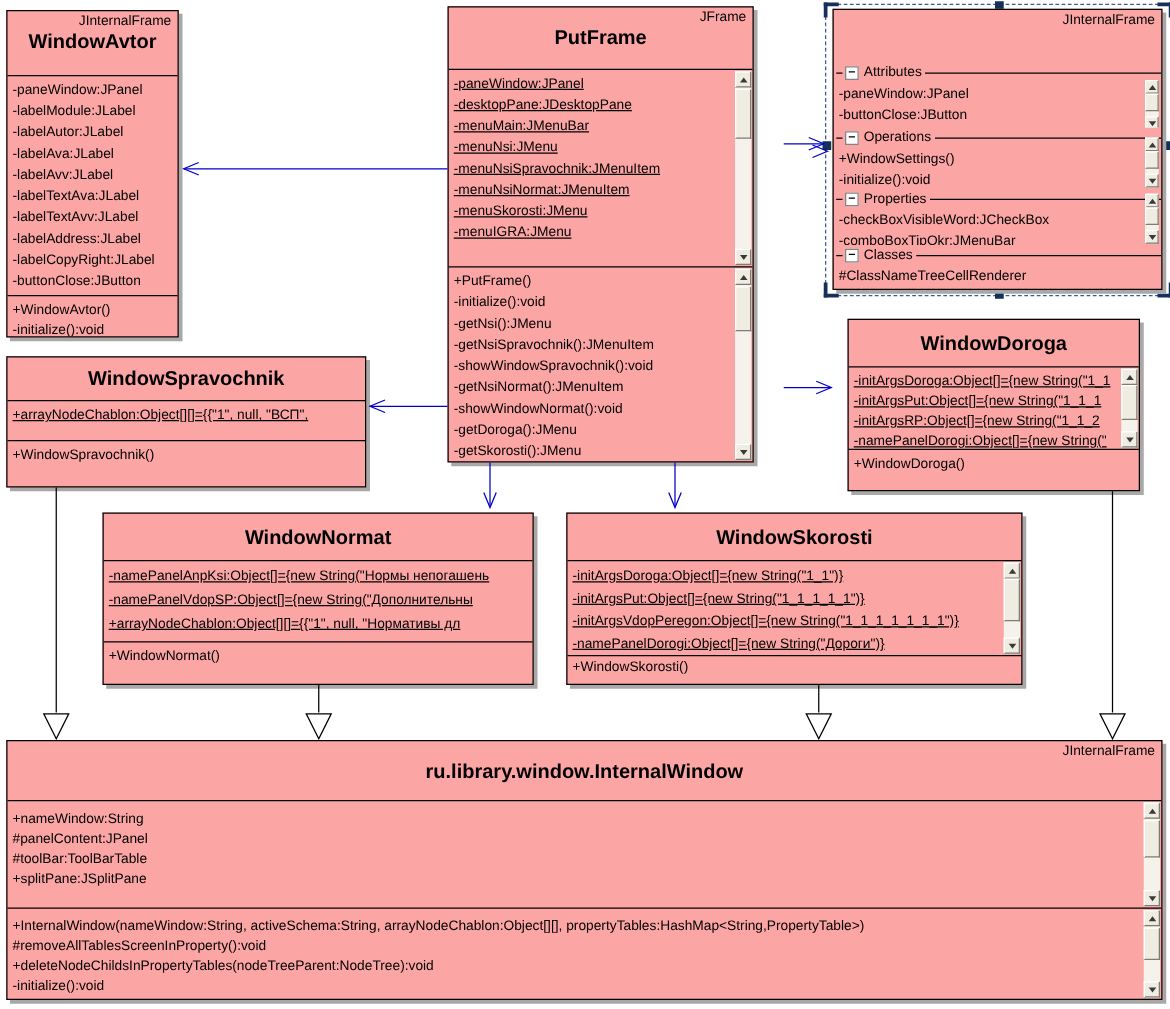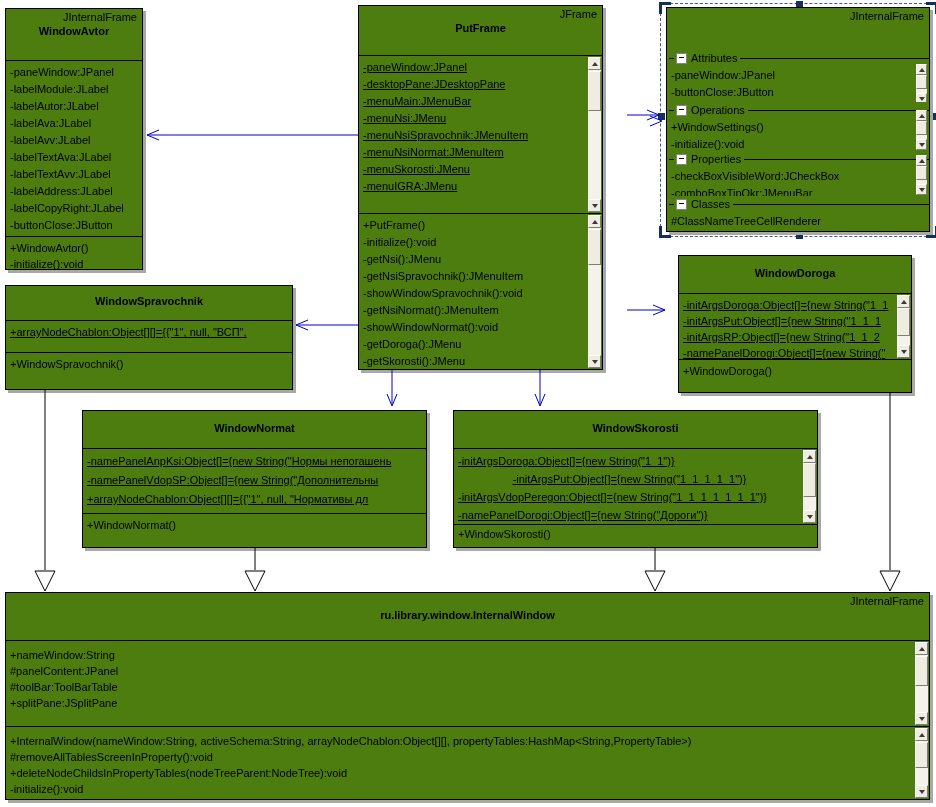--- a/index.html
+++ b/index.html
@@ -1,22 +1,22 @@
 <!DOCTYPE html>
 <html><head>
 <meta charset="utf-8">
 <style>
   html,body{margin:0;padding:0;background:#fff;}
   body{width:936px;height:807px;position:relative;font-family:"Liberation Sans",sans-serif;font-size:11px;color:#000;overflow:hidden;}
   .canvas{position:absolute;left:0;top:0;width:936px;height:807px;}
-  .box{position:absolute;background:#4d7c0f;border:1px solid #000;box-shadow:3px 3px 0 #a8a8a8;box-sizing:border-box;display:flex;flex-direction:column;}
+  .box{position:absolute;background:#fca5a5;border:1px solid #000;box-shadow:3px 3px 0 #a8a8a8;box-sizing:border-box;display:flex;flex-direction:column;}
   .hdr{flex:0 0 auto;border-bottom:1px solid #000;box-sizing:border-box;}
   .hdr.noline{border-bottom:none;}
   .stereo{text-align:right;padding:2px 5px 0 4px;white-space:nowrap;}
-  .title{text-align:center;font-weight:bold;font-size:11px;padding:2px 2px 4px;white-space:nowrap;overflow:hidden;}
+  .title{text-align:center;font-weight:bold;font-size:16px;padding:2px 2px 4px;white-space:nowrap;overflow:hidden;}
   .title.only{padding-top:11px;}
   .sec{position:relative;box-sizing:border-box;overflow:hidden;flex:0 0 auto;}
   .sec.grow{flex:1 1 auto;}
   .sec.sepb{border-bottom:1px solid #000;}
   .rows{padding:3px 4px 0 4px;overflow:hidden;}
   .row{line-height:17px;white-space:nowrap;}
   .rows.lh16 .row{line-height:16px;}
   .rows.lh19 .row{line-height:19px;}
   .rows.u .row{text-decoration:underline;}
   
@@ -285,21 +285,21 @@
     </div>
   </div>
 
   <div class="box" style="left:453px;top:410px;width:365px;height:138px;">
     <div class="hdr" style="height:38px;">
       <div class="title only">WindowSkorosti</div>
     </div>
     <div class="sec sepb" style="height:76px;">
       <div class="rows u lh18" style="line-height:18px;padding-right:16px;">
           <div class="row" style="line-height:18px;">-initArgsDoroga:Object[]={new String("1_1")}</div>
-          <div class="row" style="line-height:18px;text-align:center;">-initArgsPut:Object[]={new String("1_1_1_1_1")}</div>
+          <div class="row" style="line-height:18px;">-initArgsPut:Object[]={new String("1_1_1_1_1")}</div>
           <div class="row" style="line-height:18px;">-initArgsVdopPeregon:Object[]={new String("1_1_1_1_1_1_1")}</div>
           <div class="row" style="line-height:18px;">-namePanelDorogi:Object[]={new String("Дороги")}</div>
         </div>
       <div class="vscroll">
         <div class="sb-btn up">
             <span class="tri"></span>
           </div>
         <div class="sb-thumb" style="top:13px;height:34px;"></div>
         <div class="sb-btn down">
             <span class="tri"></span>

